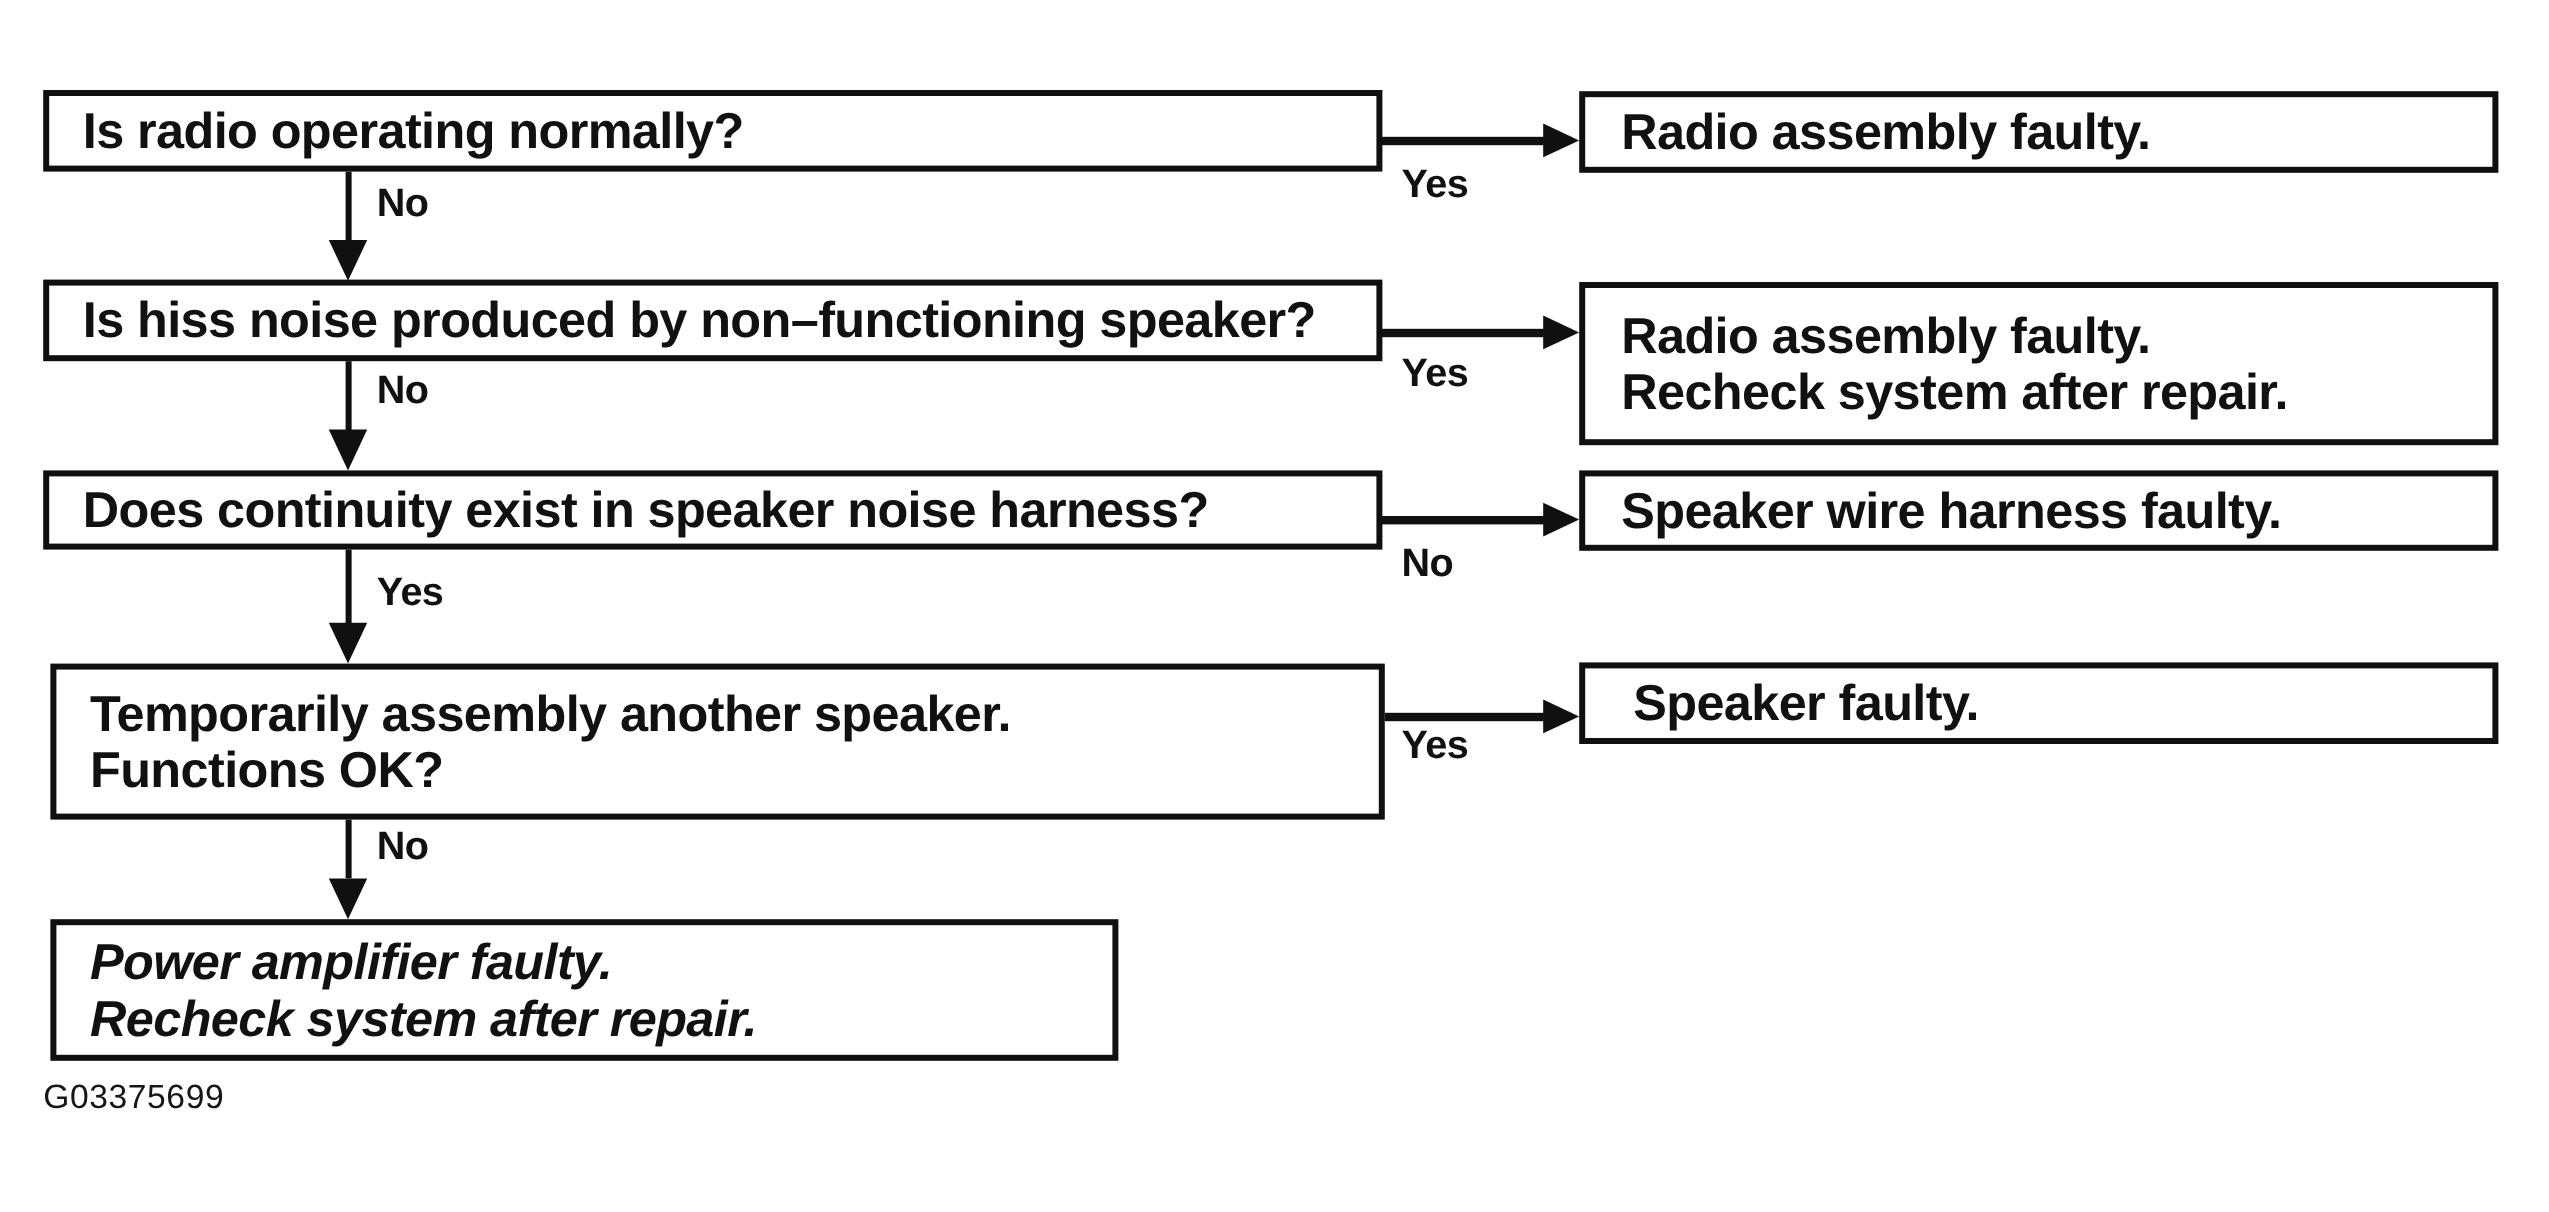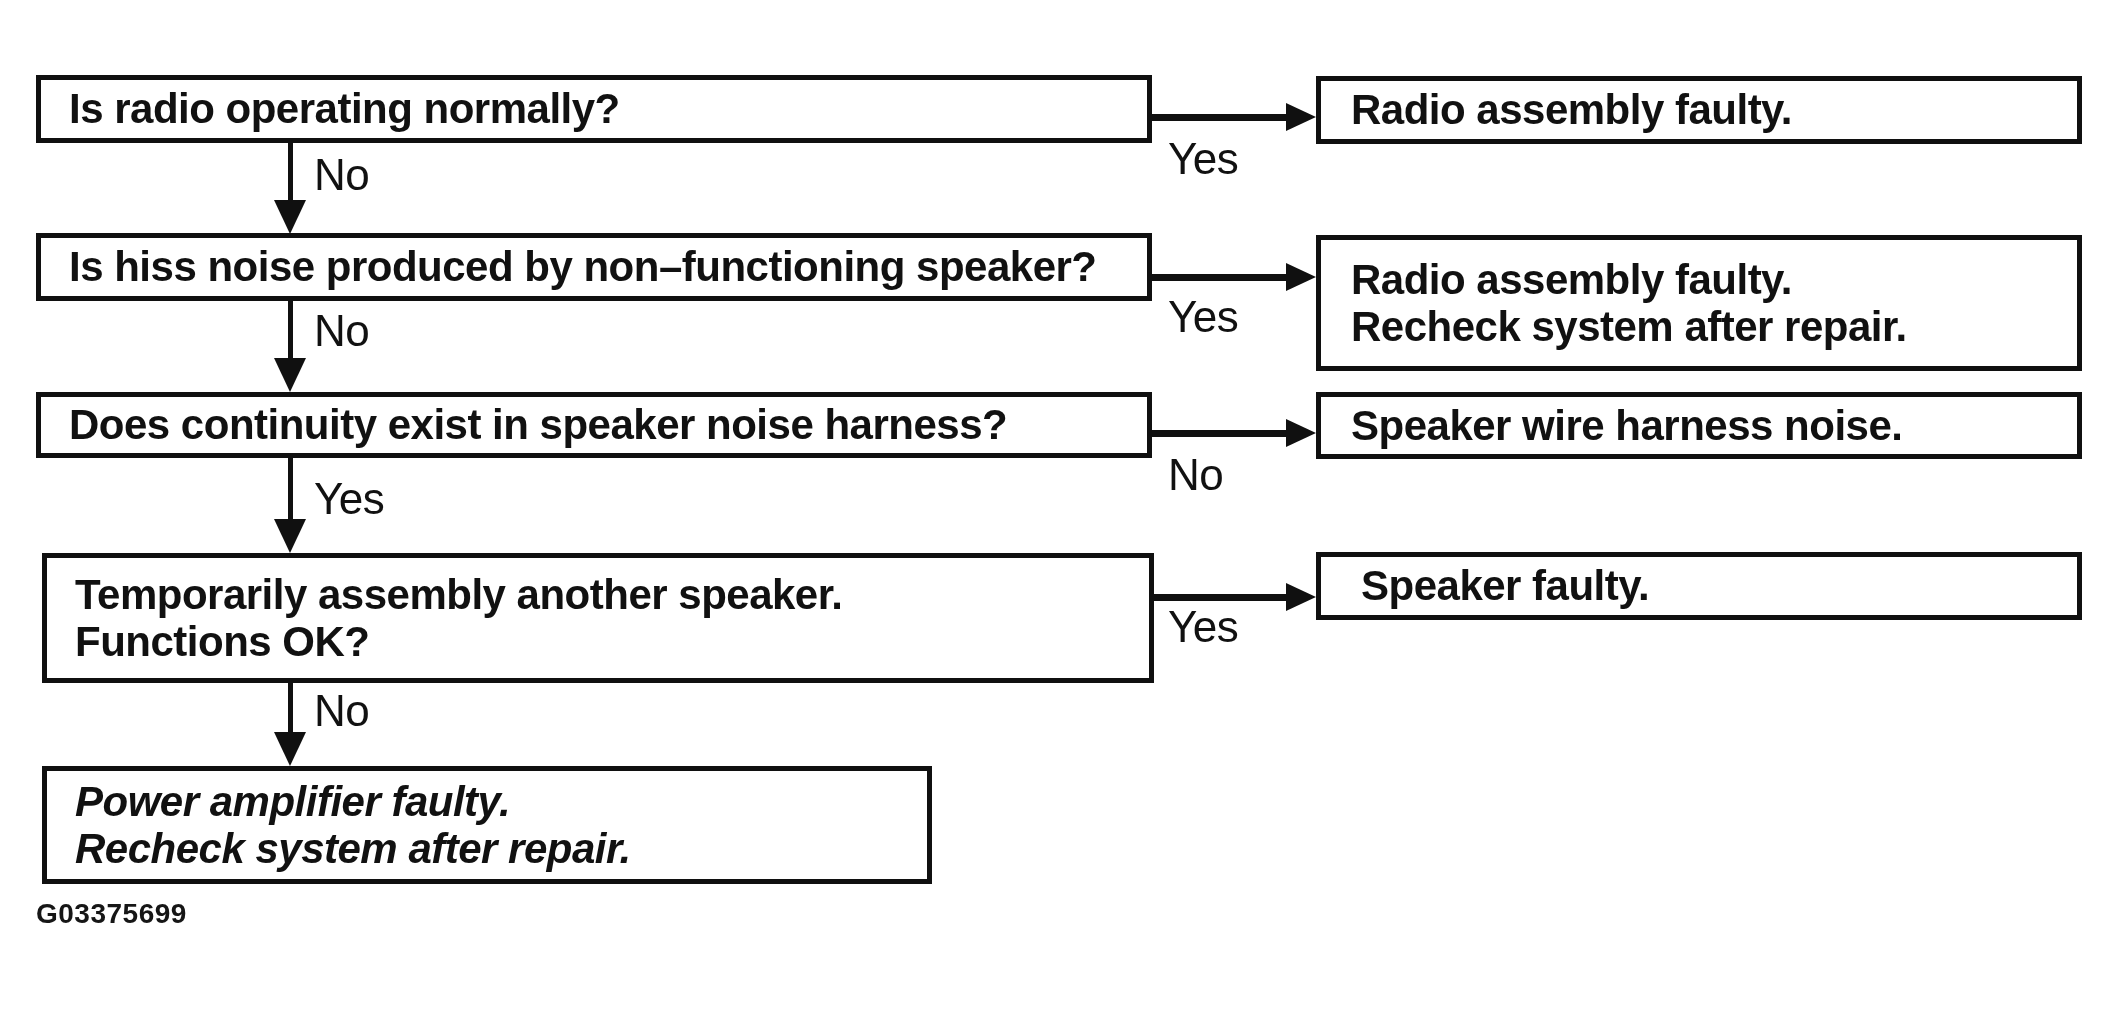--- a/index.html
+++ b/index.html
@@ -27,22 +27,22 @@
     padding: 16px 28px;
     font-size: 42px;
     font-weight: 600;
     line-height: 1.12;
     letter-spacing: -0.5px;
     white-space: nowrap;
   }
   .box .ln { display: block; }
   .edge-label {
     position: absolute;
-    font-size: 44px;
-    font-weight: 400;
+    font-size: 33px;
+    font-weight: 700;
     letter-spacing: -0.5px;
   }
   .hshaft {
     position: absolute;
     height: 7px;
     background: #101010;
   }
   .vshaft {
     position: absolute;
     width: 5px;
@@ -60,21 +60,21 @@
     width: 0; height: 0;
     border-left: 16px solid transparent;
     border-right: 16px solid transparent;
     border-top: 34px solid #101010;
   }
   .figure-code {
     position: absolute;
     left: 36px;
     top: 898px;
     font-size: 28px;
-    font-weight: 700;
+    font-weight: 400;
     letter-spacing: 0.5px;
     color: #161616;
   }
 </style>
 </head>
 <body>
 
 <div class="canvas">
 
   <div class="box" style="left:36px; top:75px; width:1116px; height:68px;">
@@ -102,21 +102,21 @@
   <div class="box" style="left:1316px; top:76px; width:766px; height:68px; padding:0 30px;">
     <span class="ln">Radio assembly faulty.</span>
   </div>
 
   <div class="box" style="left:1316px; top:235px; width:766px; height:136px; padding:0 30px;">
     <span class="ln">Radio assembly faulty.</span>
     <span class="ln">Recheck system after repair.</span>
   </div>
 
   <div class="box" style="left:1316px; top:392px; width:766px; height:67px; padding:0 30px;">
-    <span class="ln">Speaker wire harness noise.</span>
+    <span class="ln">Speaker wire harness faulty.</span>
   </div>
 
   <div class="box" style="left:1316px; top:552px; width:766px; height:68px; padding:0 40px;">
     <span class="ln">Speaker faulty.</span>
   </div>
 
   <div>
     <div class="hshaft" style="left:1150px; top:114px; width:138px;"></div>
     <div class="head-right" style="left:1286px; top:103px;"></div>
   </div>

